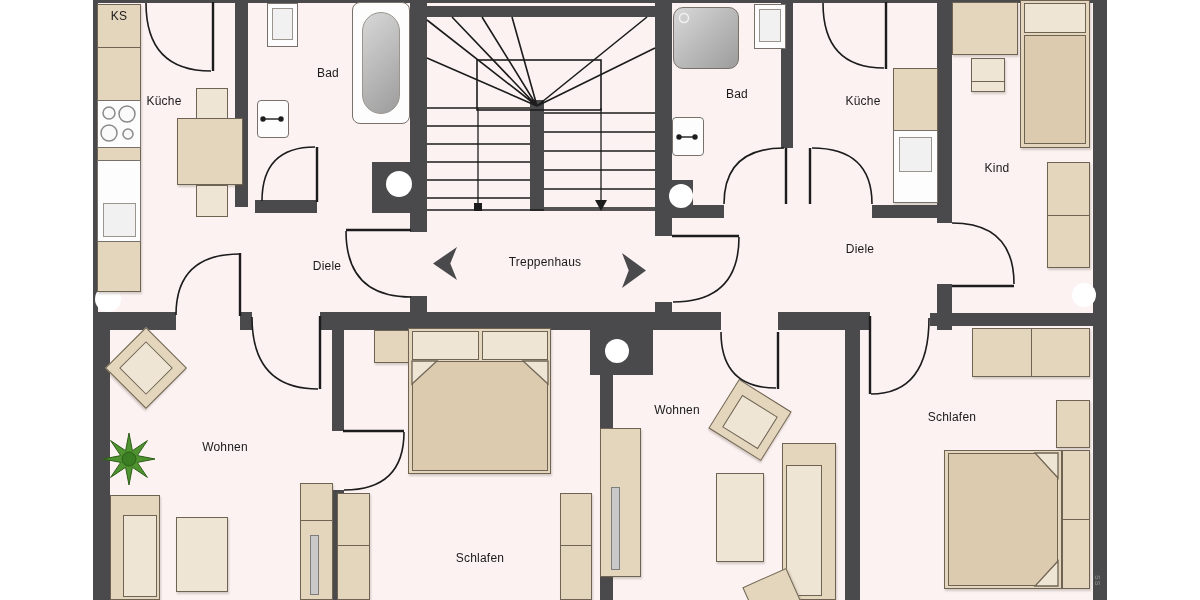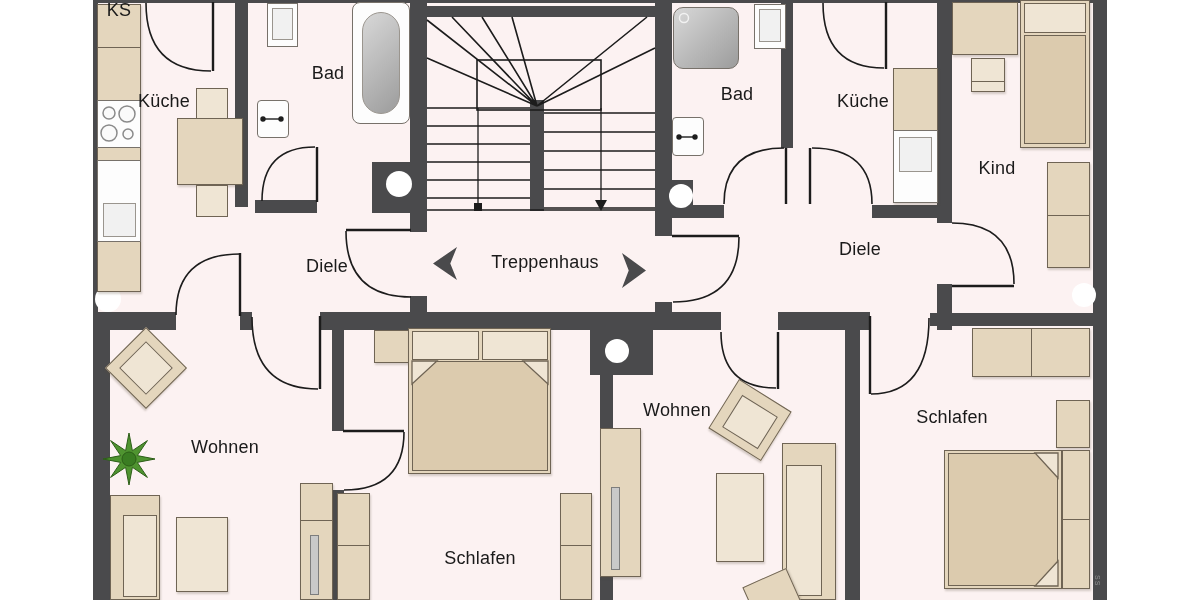--- a/index.html
+++ b/index.html
@@ -12,21 +12,21 @@
   
   .f{position:absolute;background:#e4d6bd;border:1.5px solid #6f6454;box-sizing:border-box;
      box-shadow:1px 2px 2px rgba(90,80,60,.25);}
   .fl{background:#efe5d4;}
   .fm{background:#dccbae;}
   .nb{box-shadow:none;}
   .wf{position:absolute;background:#fdfdfd;border:1.5px solid #77716a;box-sizing:border-box;}
   .wfi{position:absolute;background:#f1f1f1;border:1px solid #9a958e;box-sizing:border-box;}
   .grayfill{background:linear-gradient(135deg,#d8d8d8,#9c9c9c);}
   .slot{position:absolute;background:#c9c9c9;border:1px solid #7d7d7d;box-sizing:border-box;}
-  .room-label{position:absolute;transform:translate(-50%,-50%);font-size:18px;color:#1a1a1a;
+  .room-label{position:absolute;transform:translate(-50%,-50%);font-size:12px;color:#1a1a1a;
               white-space:nowrap;letter-spacing:.2px;}
   .divider{position:absolute;background:#6f6454;}
   .arrowL{position:absolute;background:#4a4a4c;clip-path:polygon(100% 0,0 50%,100% 100%,72% 50%);}
   .arrowR{position:absolute;background:#4a4a4c;clip-path:polygon(0 0,100% 50%,0 100%,28% 50%);}
   .rot{transform-origin:center center;}
   #watermark{position:absolute;left:1094px;top:575px;font-size:7px;color:#8f8f8f;
              writing-mode:vertical-rl;letter-spacing:1px;}
   svg.overlay{position:absolute;left:0;top:0;pointer-events:none;}
 </style>
 </head>
@@ -227,21 +227,21 @@
     </g>
 
     <g>
       <path fill="#4f9430" stroke="#2c5e17" stroke-width="1" d="M155 459 L137.3 462.4 L147.4 477.4 L132.4 467.3 L129 485 L125.6 467.3 L110.6 477.4 L120.7 462.4
            L103 459 L120.7 455.6 L110.6 440.6 L125.6 450.7 L129 433 L132.4 450.7 L147.4 440.6 L137.3 455.6 Z"></path>
       <circle cx="129" cy="459" r="7" fill="#3a7d22" stroke="#2c5e17"></circle>
     </g>
   </svg>
 
   <div class="abs" style="left:0;top:0;width:1200px;height:600px;">
-      <div class="room-label" style="left: 119px; top: 10px; font-size: 18px;">KS</div>
+      <div class="room-label" style="left: 119px; top: 16px; font-size: 12px;">KS</div>
       <div class="room-label" style="left: 164px; top: 101px;">Küche</div>
       <div class="room-label" style="left: 328px; top: 73px;">Bad</div>
       <div class="room-label" style="left: 545px; top: 262px;">Treppenhaus</div>
       <div class="room-label" style="left: 327px; top: 266px;">Diele</div>
       <div class="room-label" style="left: 737px; top: 94px;">Bad</div>
       <div class="room-label" style="left: 863px; top: 101px;">Küche</div>
       <div class="room-label" style="left: 997px; top: 168px;">Kind</div>
       <div class="room-label" style="left: 860px; top: 249px;">Diele</div>
       <div class="room-label" style="left: 225px; top: 447px;">Wohnen</div>
       <div class="room-label" style="left: 480px; top: 558px;">Schlafen</div>

